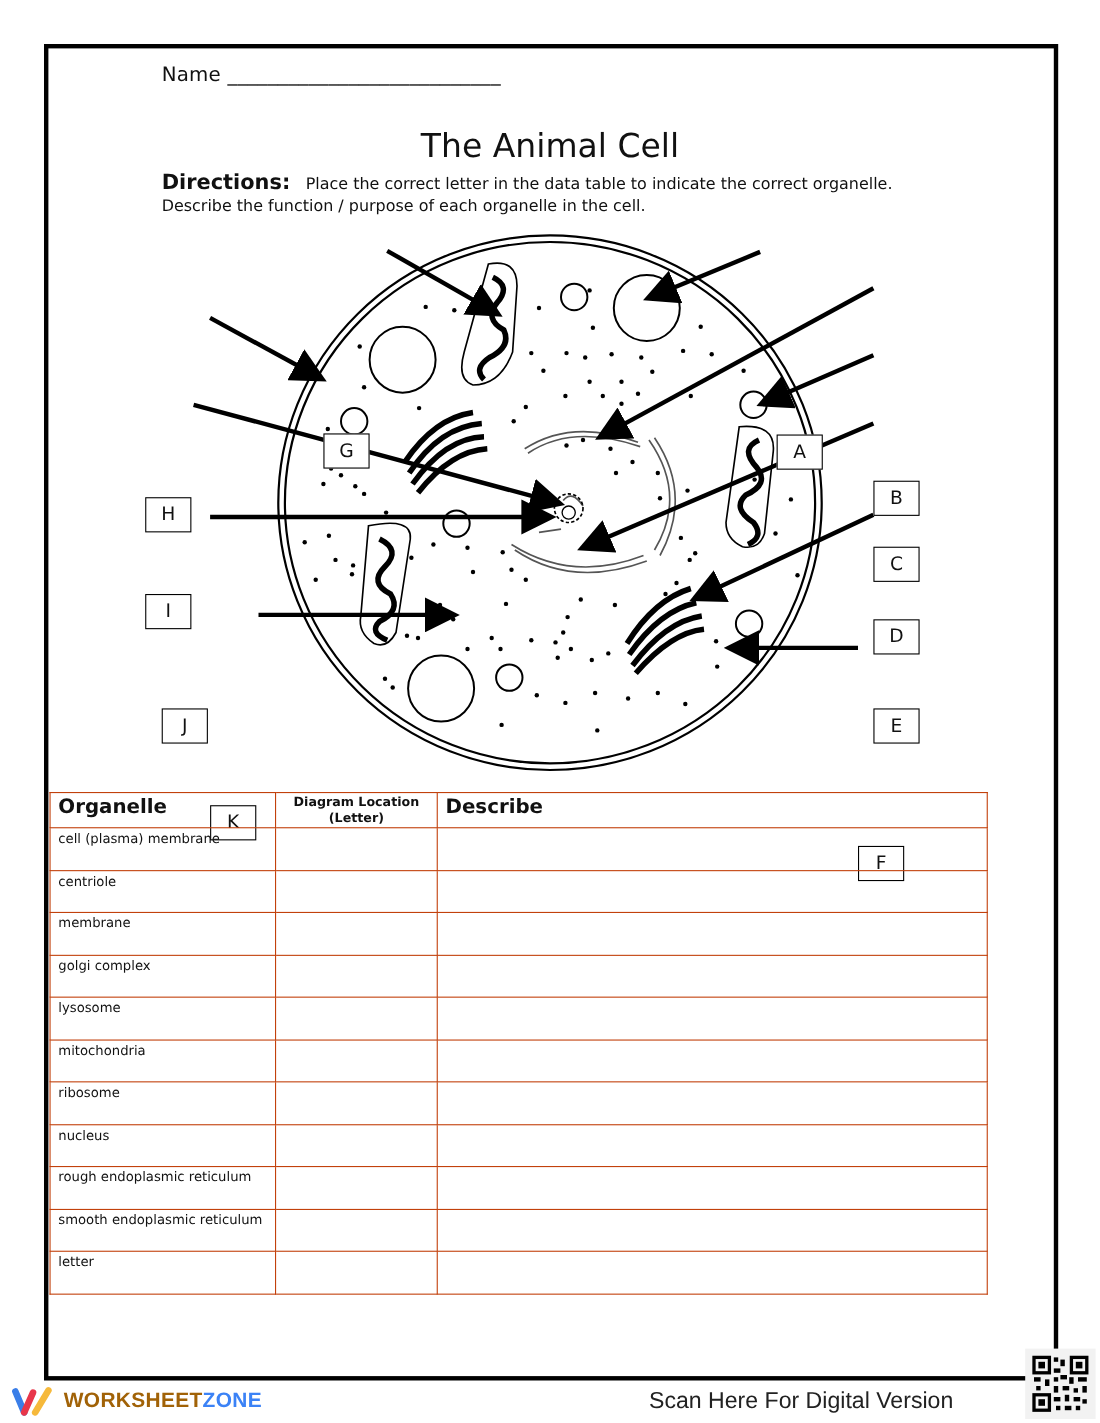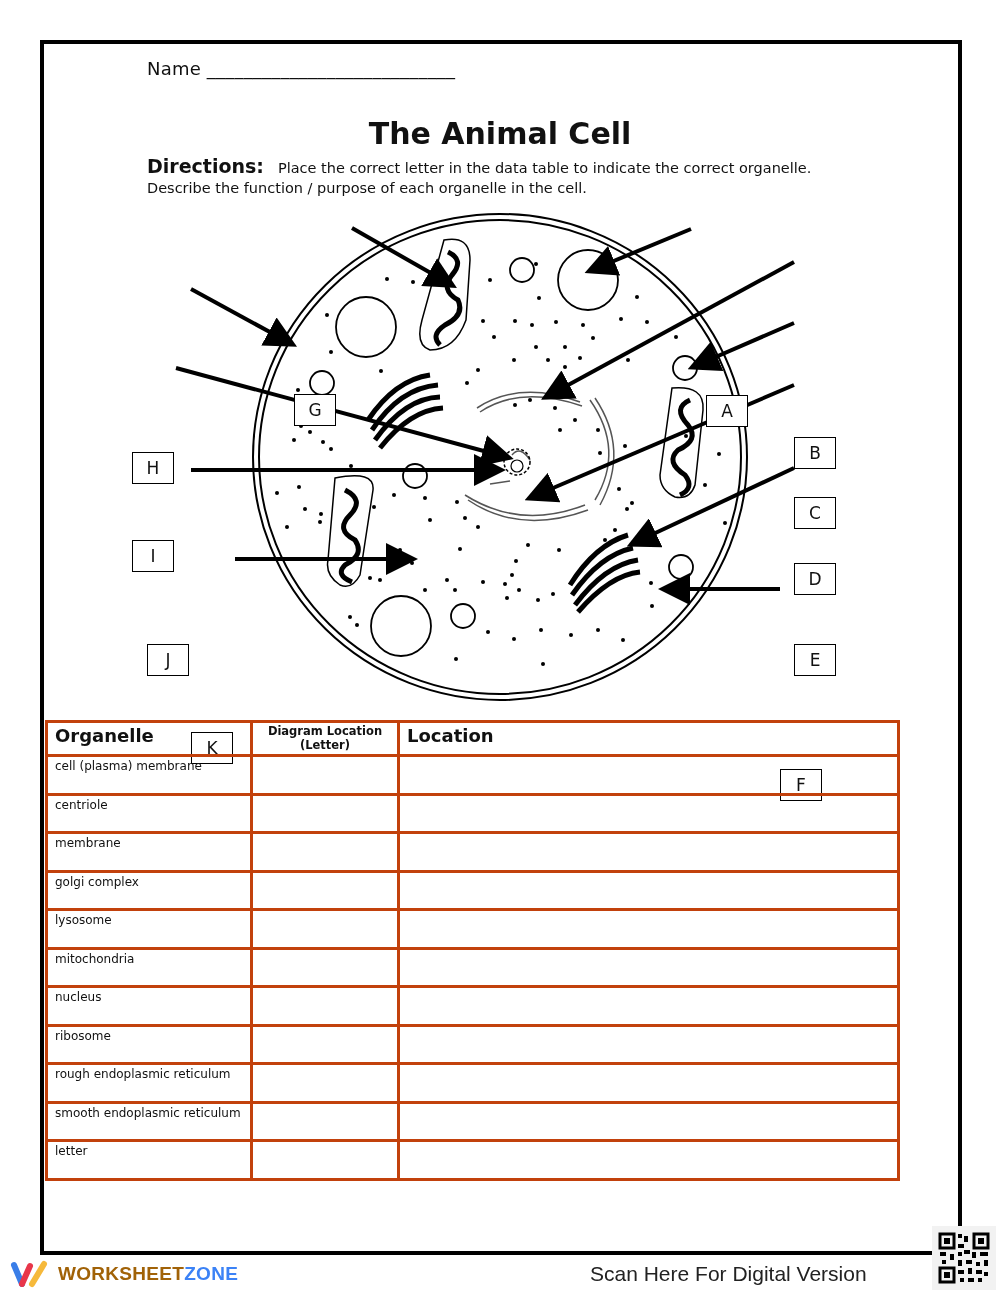--- a/index.html
+++ b/index.html
@@ -1,25 +1,25 @@
 <!DOCTYPE html>
 <html><head>
 <meta charset="utf-8">
 <style>
   html, body { margin:0; padding:0; background:#ffffff; }
   body { width:1000px; height:1294px; position:relative; overflow:hidden; font-family:"DejaVu Sans", sans-serif; color:#111; }
   .frame { position:absolute; left:40px; top:40px; width:914px; height:1207px; border:4px solid #000; box-sizing:content-box; }
   .name-line { position:absolute; left:147px; top:58px; font-size:18px; letter-spacing:0.2px; }
-  .title { position:absolute; left:0; width:1000px; top:116px; text-align:center; font-size:30px; font-weight:bold; }
+  .title { position:absolute; left:0; width:1000px; top:116px; text-align:center; font-size:30px; font-weight:normal; }
   .directions { position:absolute; left:147px; top:156px; font-size:14.5px; line-height:20px; width:700px; }
   .directions b { font-size:19px; margin-right:14px;text-align:right; }
   .diagram { position:absolute; left:0; top:195px; width:1000px; height:520px; }
   .label-box { position:absolute; width:42px; height:32px; border:1.5px solid #000; background:#fff; display:flex; align-items:center; justify-content:center; font-size:17px; box-sizing:border-box; }
   table.org { position:absolute; left:45px; top:720px; width:852px; border-collapse:collapse; table-layout:fixed; }
-  table.org th, table.org td { border:3px solid #c2410c; vertical-align:top; padding:2px 7px; box-sizing:border-box; }
+  table.org th, table.org td { border:1px solid #c2410c; vertical-align:top; padding:2px 7px; box-sizing:border-box; }
   table.org th { height:31px; text-align:left; }
   table.org th.h1, table.org th.h3 { font-size:18px; font-weight:bold; }
   table.org th.h2 { font-size:11.5px; text-align:center; line-height:14px; padding-top:1px; }
   table.org td { height:38.5px; font-size:12px; }
   .footer-logo { position:absolute; left:10px; top:1260px; display:flex; align-items:center; gap:8px; }
   .logo-text { font-family:"Liberation Sans", sans-serif; font-weight:bold; font-size:19px; letter-spacing:0.3px; }
   .logo-w { color:#a16207; }
   .logo-z { color:#3b82f6; }
   .scan-text { position:absolute; left:590px; top:1262px; font-size:21px; color:#222; font-family:Liberation Sans, sans-serif; }
   .qr { position:absolute; left:932px; top:1226px; width:64px; height:64px; background:#f2f2f2; }
@@ -243,21 +243,21 @@
 <table class="org">
   <colgroup>
       <col style="width:205px">
       <col style="width:147px">
       <col style="width:500px">
     </colgroup>
   <thead>
     <tr>
       <th class="h1">Organelle</th>
       <th class="h2">Diagram Location (Letter)</th>
-      <th class="h3">Location</th>
+      <th class="h3">Describe</th>
     </tr>
   </thead>
   <tbody>
     <tr>
         <td>cell (plasma) membrane</td>
         <td></td>
         <td></td>
       </tr>
     <tr>
         <td>centriole</td>
@@ -278,26 +278,26 @@
         <td>lysosome</td>
         <td></td>
         <td></td>
       </tr>
     <tr>
         <td>mitochondria</td>
         <td></td>
         <td></td>
       </tr>
     <tr>
+        <td>ribosome</td>
+        <td></td>
+        <td></td>
+      </tr>
+    <tr>
         <td>nucleus</td>
-        <td></td>
-        <td></td>
-      </tr>
-    <tr>
-        <td>ribosome</td>
         <td></td>
         <td></td>
       </tr>
     <tr>
         <td>rough endoplasmic reticulum</td>
         <td></td>
         <td></td>
       </tr>
     <tr>
         <td>smooth endoplasmic reticulum</td>

